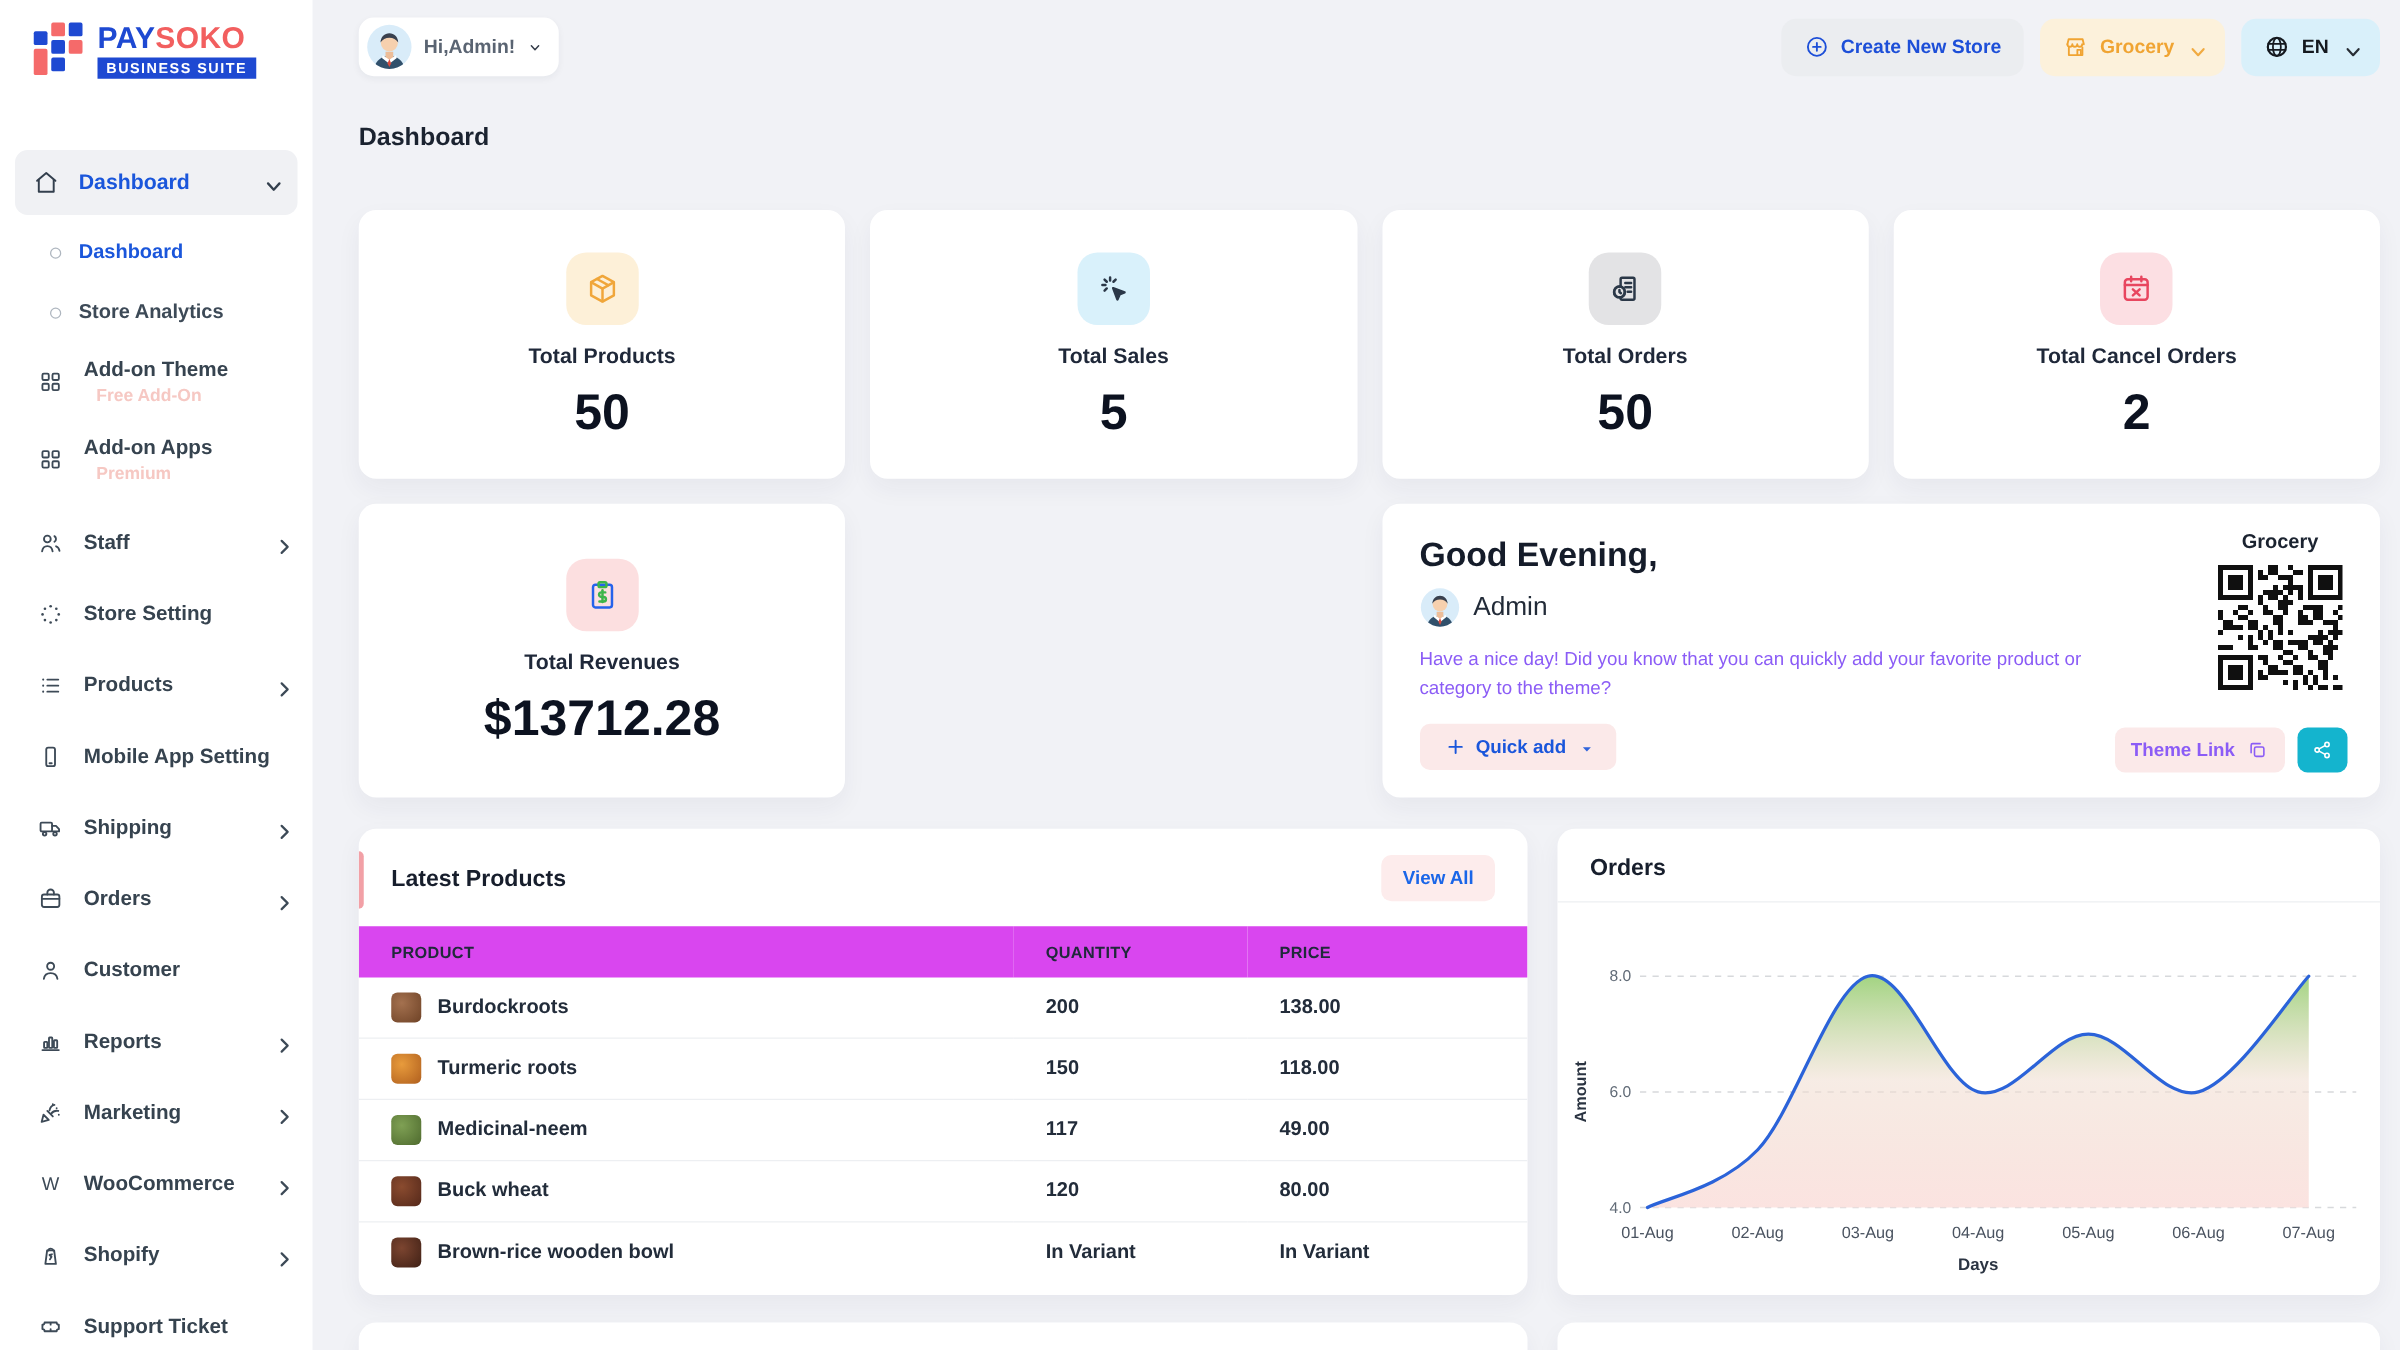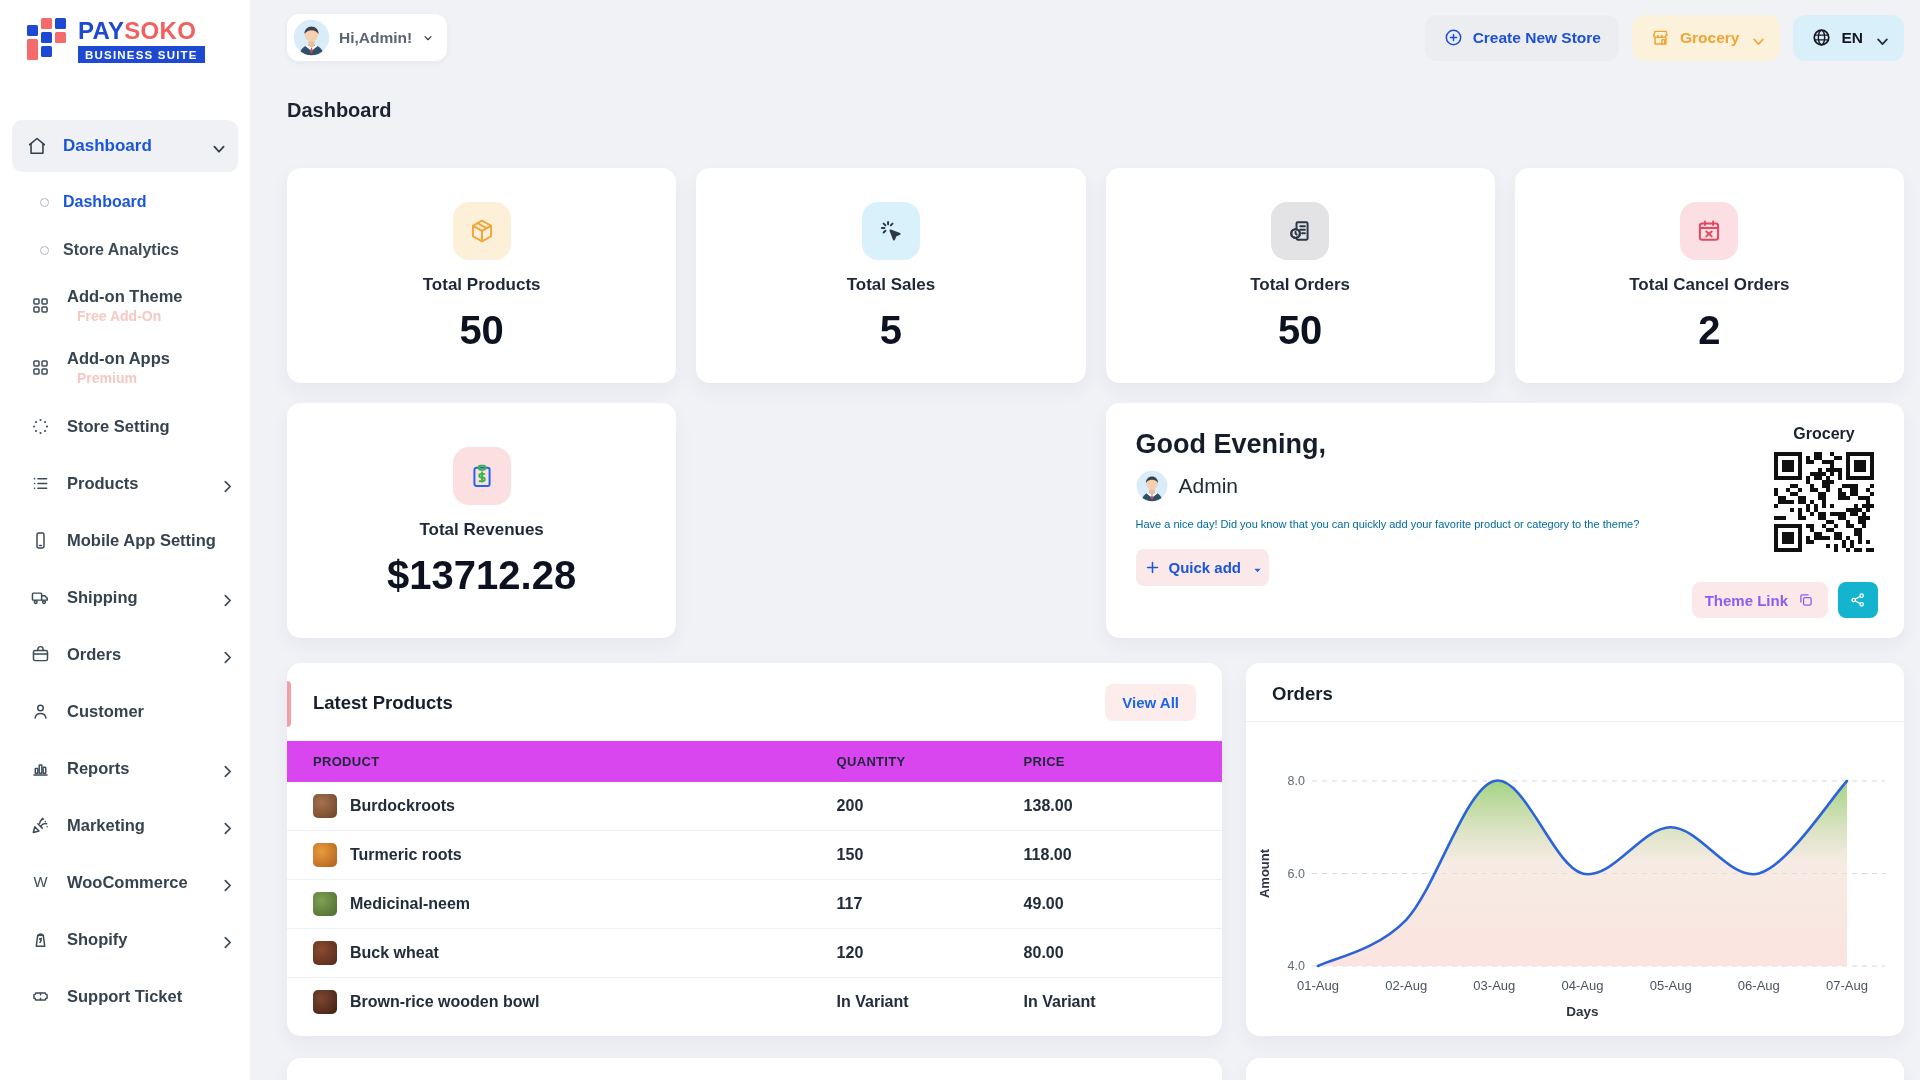--- a/index.html
+++ b/index.html
@@ -53,22 +53,22 @@
 .stat-ic{width:58px;height:58px;border-radius:16px;display:flex;align-items:center;justify-content:center}
 .stat-ic .ico{width:28px;height:28px}
 .stat-label{font-size:17px;font-weight:700;color:#1f2839}
 .stat-value{font-size:40px;font-weight:700;color:#0c1220;line-height:1}
 
 .greet-card{grid-column:3/5;position:relative;padding:26px 30px}
 .greet-title{font-size:27px;font-weight:700;color:#151c2a}
 .greet-user{display:flex;align-items:center;gap:11px;margin-top:10px}
 .greet-user .av{width:32px;height:32px}
 .greet-name{font-size:21px;font-weight:500;color:#222b38}
-.greet-msg{margin-top:14px;font-size:11px;line-height:1.55;color:#0369a1;max-width:555px}
-.quick-add{margin-top:16px;display:inline-flex;align-items:center;gap:8px;background:#fbe9e9;border:none;border-radius:8px;padding:10px 8px;color:#1a56db;font-size:15px;font-weight:600;font-family:inherit;cursor:pointer}
+.greet-msg{margin-top:14px;font-size:15px;line-height:1.55;color:#8b5cf6;max-width:555px}
+.quick-add{margin-top:16px;display:inline-flex;align-items:center;gap:8px;background:#fbe9e9;border:none;border-radius:8px;padding:10px 20px;color:#1a56db;font-size:15px;font-weight:600;font-family:inherit;cursor:pointer}
 .quick-add .ico{width:17px;height:17px}
 .quick-add .caret{width:12px;height:12px}
 .greet-right{position:absolute;top:22px;right:30px;text-align:center}
 .greet-store{font-size:16px;font-weight:700;color:#1b2330}
 .qr{margin-top:9px;width:100px;height:100px}
 .greet-actions{position:absolute;right:26px;bottom:20px;display:flex;gap:10px;align-items:center}
 .theme-link{display:flex;align-items:center;gap:9px;background:#fbe9e9;border:none;border-radius:8px;padding:9px 13px;color:#8b5cf6;font-size:15px;font-weight:600;font-family:inherit;cursor:pointer}
 .theme-link .ico{width:18px;height:18px}
 .share-btn{width:40px;height:36px;border:none;border-radius:8px;background:#14b4ce;color:#fff;display:flex;align-items:center;justify-content:center;cursor:pointer}
 .share-btn .ico{width:18px;height:18px}
@@ -146,20 +146,32 @@
           <span><span class="ilabel">Add-on Theme</span><div class="ibadge">Free Add-On</div></span>
         </div>
         <div class="side-item badged">
           <svg class="ico " viewBox="0 0 24 24" fill="none" stroke="currentColor" stroke-width="1.7" stroke-linecap="round" stroke-linejoin="round">
             <rect x="4.5" y="4.5" width="5.8" height="5.8" rx="1.2"></rect>
             <rect x="13.7" y="4.5" width="5.8" height="5.8" rx="1.2"></rect>
             <rect x="4.5" y="13.7" width="5.8" height="5.8" rx="1.2"></rect>
             <rect x="13.7" y="13.7" width="5.8" height="5.8" rx="1.2"></rect>
           </svg>
           <span><span class="ilabel">Add-on Apps</span><div class="ibadge">Premium</div></span>
+        </div>
+        <div class="side-item gap-top">
+          <svg class="ico " viewBox="0 0 24 24" fill="none" stroke="currentColor" stroke-width="1.7" stroke-linecap="round" stroke-linejoin="round">
+            <circle cx="9" cy="8.2" r="3.1"></circle>
+            <path d="M4.2 19.5c.4-2.9 2.3-4.8 4.8-4.8s4.4 1.9 4.8 4.8"></path>
+            <path d="M15.5 5.6a3.1 3.1 0 0 1 0 5.2"></path>
+            <path d="M17 14.9c1.7.6 2.8 2.2 3.1 4.2"></path>
+          </svg>
+          <span><span class="ilabel">Staff</span></span>
+          <span class="ichev"><svg class="ico " viewBox="0 0 24 24" fill="none" stroke="currentColor" stroke-width="1.7" stroke-linecap="round" stroke-linejoin="round">
+              <path d="m9.5 6.5 5.5 5.5-5.5 5.5" stroke-width="2"></path>
+            </svg></span>
         </div>
         <div class="side-item">
           <svg class="ico " viewBox="0 0 24 24" fill="none" stroke="currentColor" stroke-width="1.7" stroke-linecap="round" stroke-linejoin="round">
             <g fill="currentColor" stroke="none">
               <circle cx="12" cy="4.6" r="1.2"></circle>
               <circle cx="17.2" cy="6.8" r="1.2"></circle>
               <circle cx="19.4" cy="12" r="1.2"></circle>
               <circle cx="17.2" cy="17.2" r="1.2"></circle>
               <circle cx="12" cy="19.4" r="1.2"></circle>
               <circle cx="6.8" cy="17.2" r="1.2"></circle>

